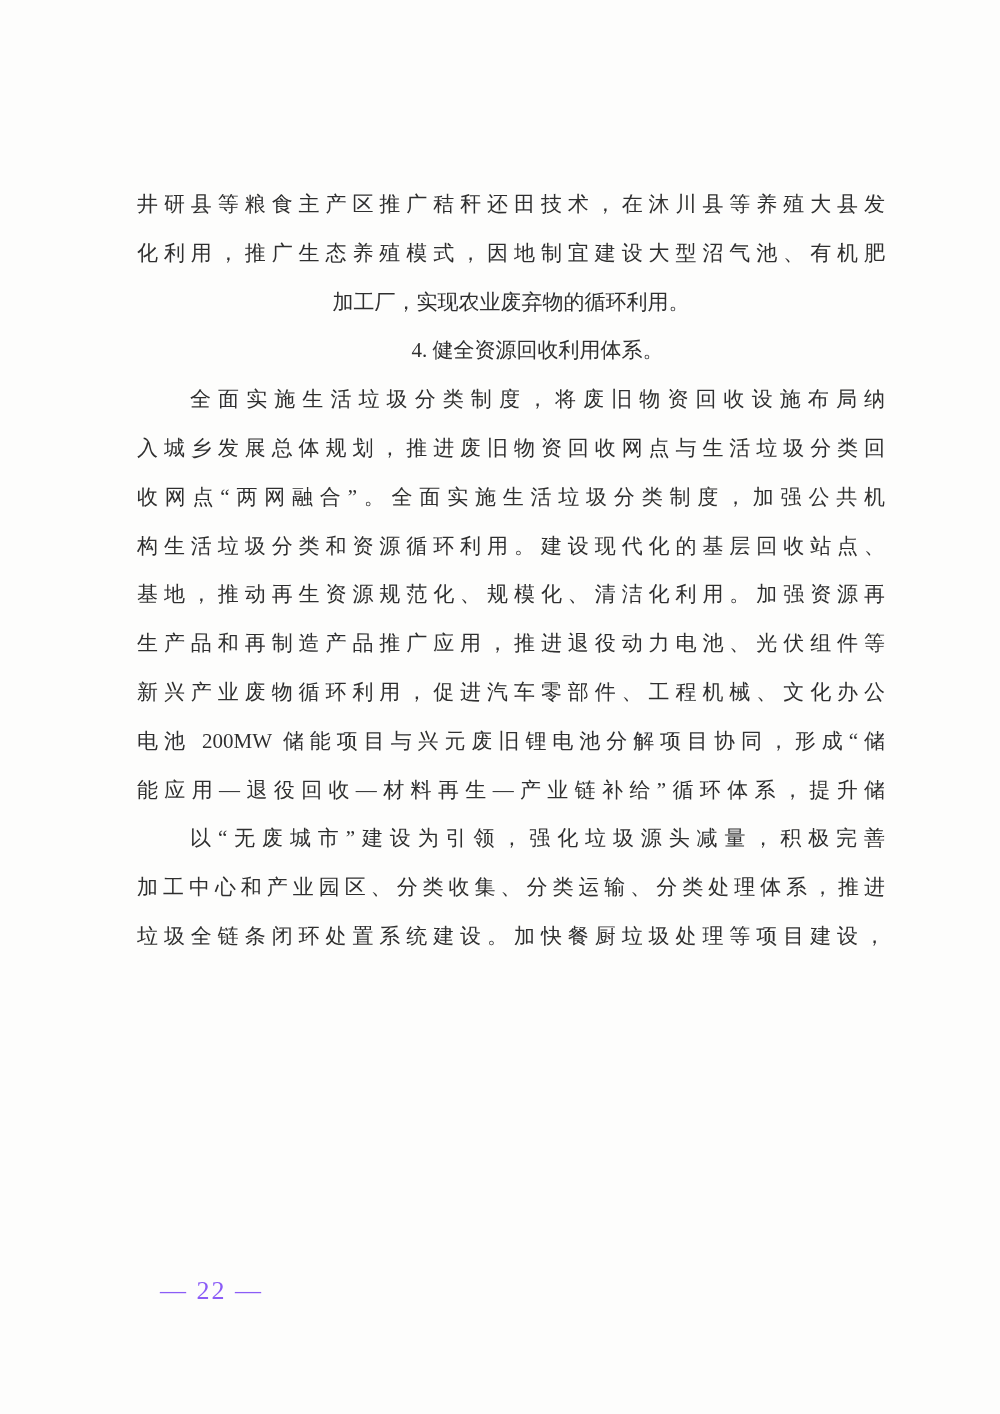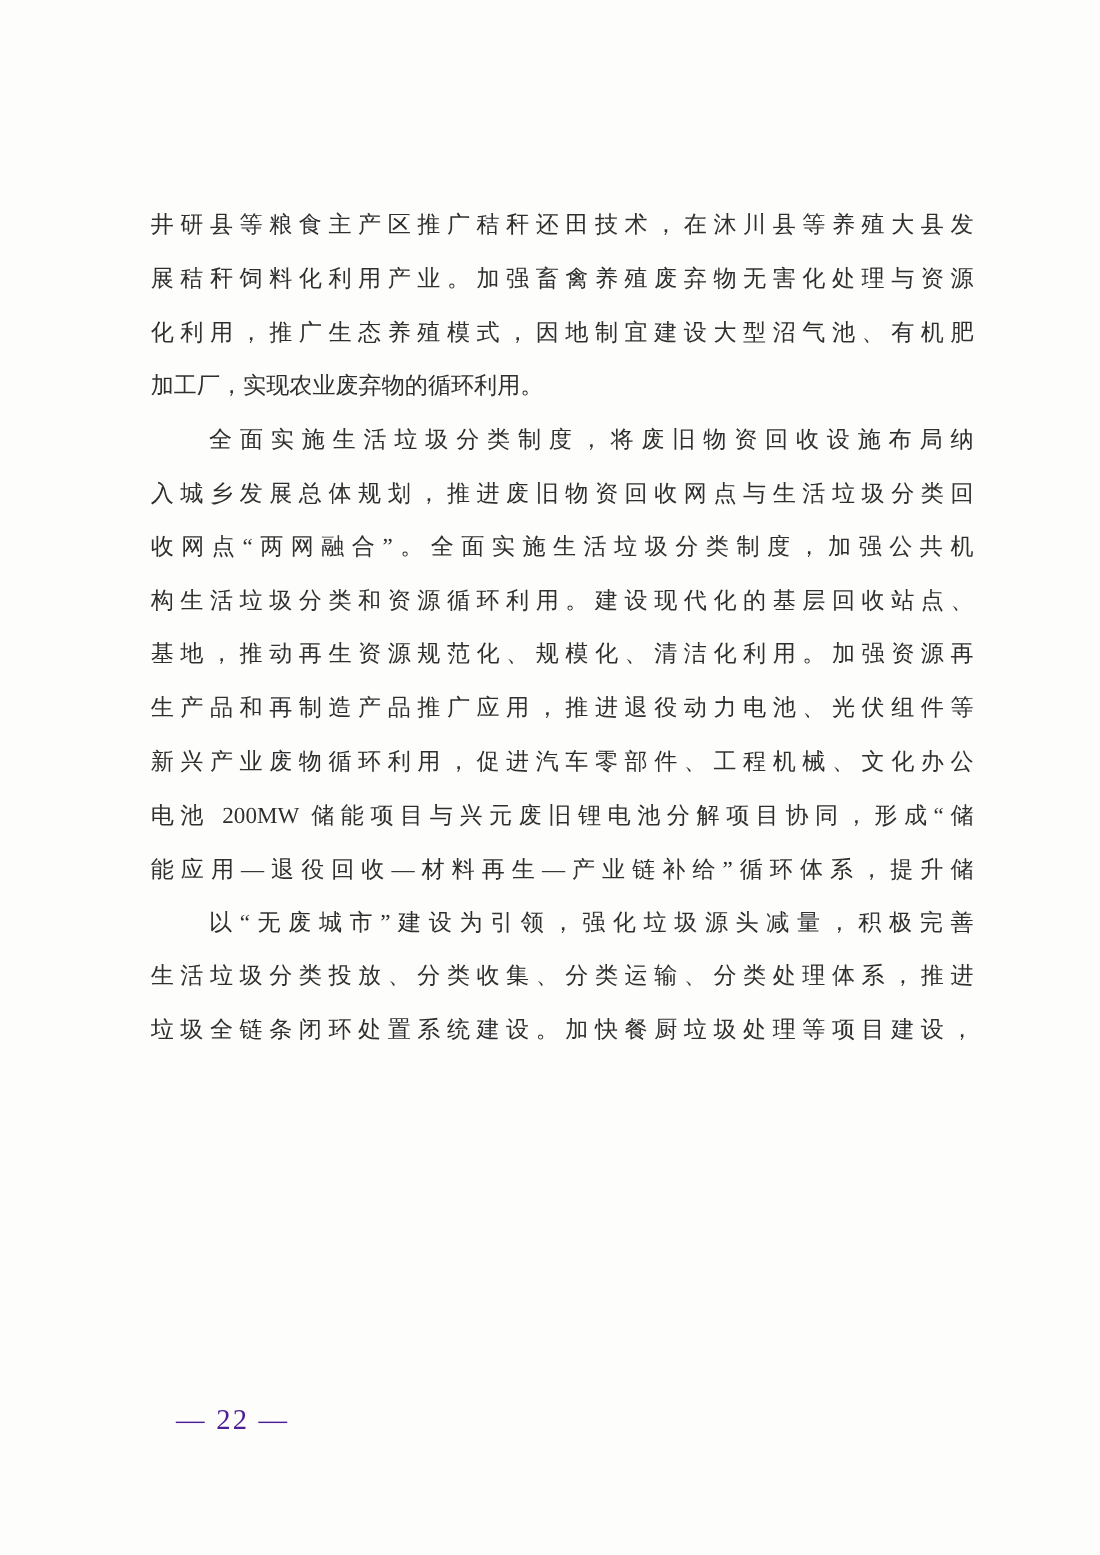--- a/index.html
+++ b/index.html
@@ -27,51 +27,51 @@
   .line {
     height: 48.8px;
     overflow: hidden;
   }
   .line.justify {
     text-align: justify;
     text-align-last: justify;
     text-justify: inter-character;
   }
   .line.short {
-    text-align: left;
+    text-align: center;
   }
   .line.indent {
     text-indent: 53px;
   }
   .footer {
     position: absolute;
     left: 160px;
     top: 1276px;
     font-size: 26px;
     line-height: 30px;
     letter-spacing: 2px;
-    color: #4c1d95;
+    color: #8b5cf6;
   }
 </style>
 </head>
 <body>
 
 <div class="page">
   <div class="body-text">
     <div class="line justify">井研县等粮食主产区推广秸秆还田技术，在沐川县等养殖大县发</div>
-    <div class="line justify">展秸秆饲料化利用产业。加强畜禽养殖废弃物无害化处理与资源</div>
     <div class="line justify">化利用，推广生态养殖模式，因地制宜建设大型沼气池、有机肥</div>
     <div class="line short">加工厂，实现农业废弃物的循环利用。</div>
+    <div class="line short indent">4. 健全资源回收利用体系。</div>
     <div class="line justify indent">全面实施生活垃圾分类制度，将废旧物资回收设施布局纳</div>
     <div class="line justify">入城乡发展总体规划，推进废旧物资回收网点与生活垃圾分类回</div>
     <div class="line justify">收网点“两网融合”。全面实施生活垃圾分类制度，加强公共机</div>
     <div class="line justify">构生活垃圾分类和资源循环利用。建设现代化的基层回收站点、</div>
     <div class="line justify">基地，推动再生资源规范化、规模化、清洁化利用。加强资源再</div>
     <div class="line justify">生产品和再制造产品推广应用，推进退役动力电池、光伏组件等</div>
     <div class="line justify">新兴产业废物循环利用，促进汽车零部件、工程机械、文化办公</div>
     <div class="line justify">电池 200MW 储能项目与兴元废旧锂电池分解项目协同，形成“储</div>
     <div class="line justify">能应用—退役回收—材料再生—产业链补给”循环体系，提升储</div>
     <div class="line justify indent">以“无废城市”建设为引领，强化垃圾源头减量，积极完善</div>
-    <div class="line justify">生活垃圾分类投放、分类收集、分类运输、分类处理体系，推进</div>
+    <div class="line justify">加工中心和产业园区、分类收集、分类运输、分类处理体系，推进</div>
     <div class="line justify">垃圾全链条闭环处置系统建设。加快餐厨垃圾处理等项目建设，</div>
   </div>
   <div class="footer">— 22 —</div>
 </div>
 
 </body></html>

